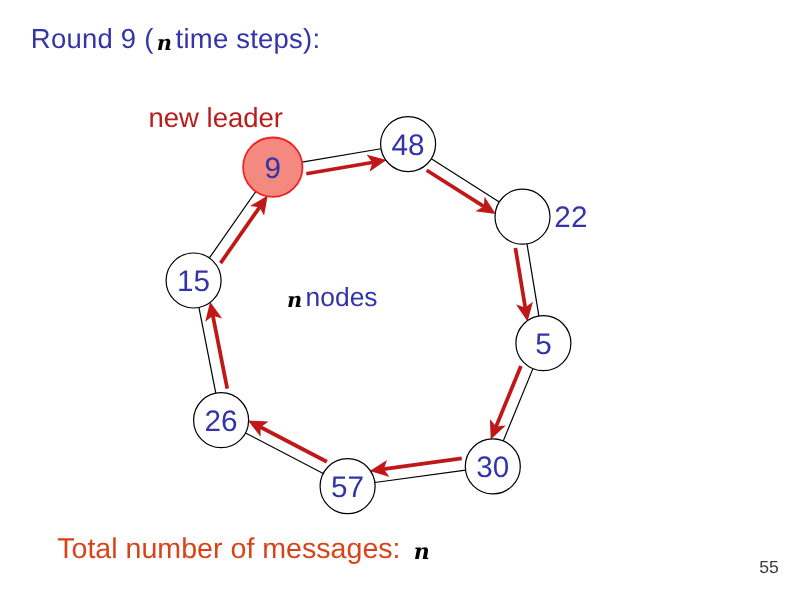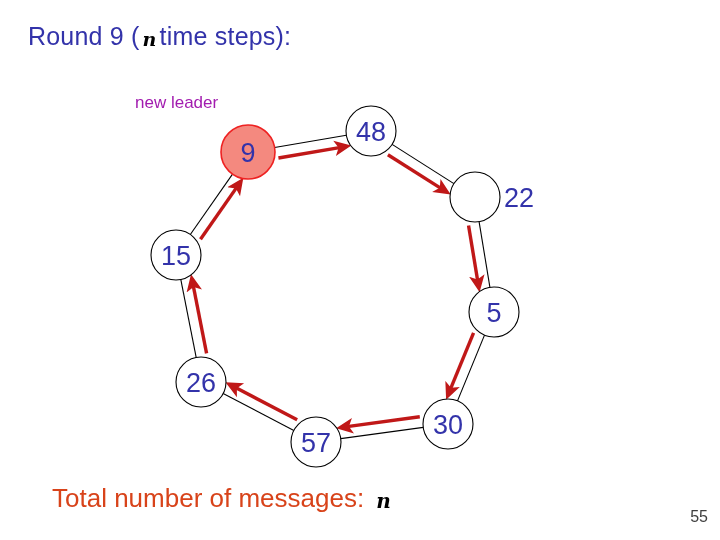--- a/index.html
+++ b/index.html
@@ -35,22 +35,22 @@
     font-size: 19px;
     padding: 0 3px;
     vertical-align: -1px;
   }
 
   
   #new-leader {
     position: absolute;
     left: 135px;
     top: 93px;
-    font-size: 17px;
-    color: #a21caf;
+    font-size: 25px;
+    color: #b91c1c;
     white-space: nowrap;
   }
   #nodes-label {
     position: absolute;
     left: 258px;
     top: 257px;
     font-size: 24px;
     color: #3333aa;
     white-space: nowrap;
   }
@@ -144,19 +144,22 @@
       <div class="node-label" style="left: 248px; top: 153px; color: rgb(51, 51, 170);">9</div>
       <div class="node-label" style="left: 371px; top: 132px; color: rgb(51, 51, 170);">48</div>
       <div class="node-label" style="left: 475px; top: 198px; color: rgb(51, 51, 170); margin-left: 44px;">22</div>
       <div class="node-label" style="left: 494px; top: 313px; color: rgb(51, 51, 170);">5</div>
       <div class="node-label" style="left: 448px; top: 425px; color: rgb(51, 51, 170);">30</div>
       <div class="node-label" style="left: 316px; top: 443px; color: rgb(51, 51, 170);">57</div>
       <div class="node-label" style="left: 201px; top: 383px; color: rgb(51, 51, 170);">26</div>
       <div class="node-label" style="left: 176px; top: 256px; color: rgb(51, 51, 170);">15</div>
     </div>
 
+  <div id="nodes-label">
+    <span class="mathn">n</span><span>nodes</span>
+  </div>
 
   <div id="total-line">
     <span>Total number of messages:</span><span class="mathn">n</span>
   </div>
 
   <div id="slide-number">55</div>
 </div>
 
 </body></html>

